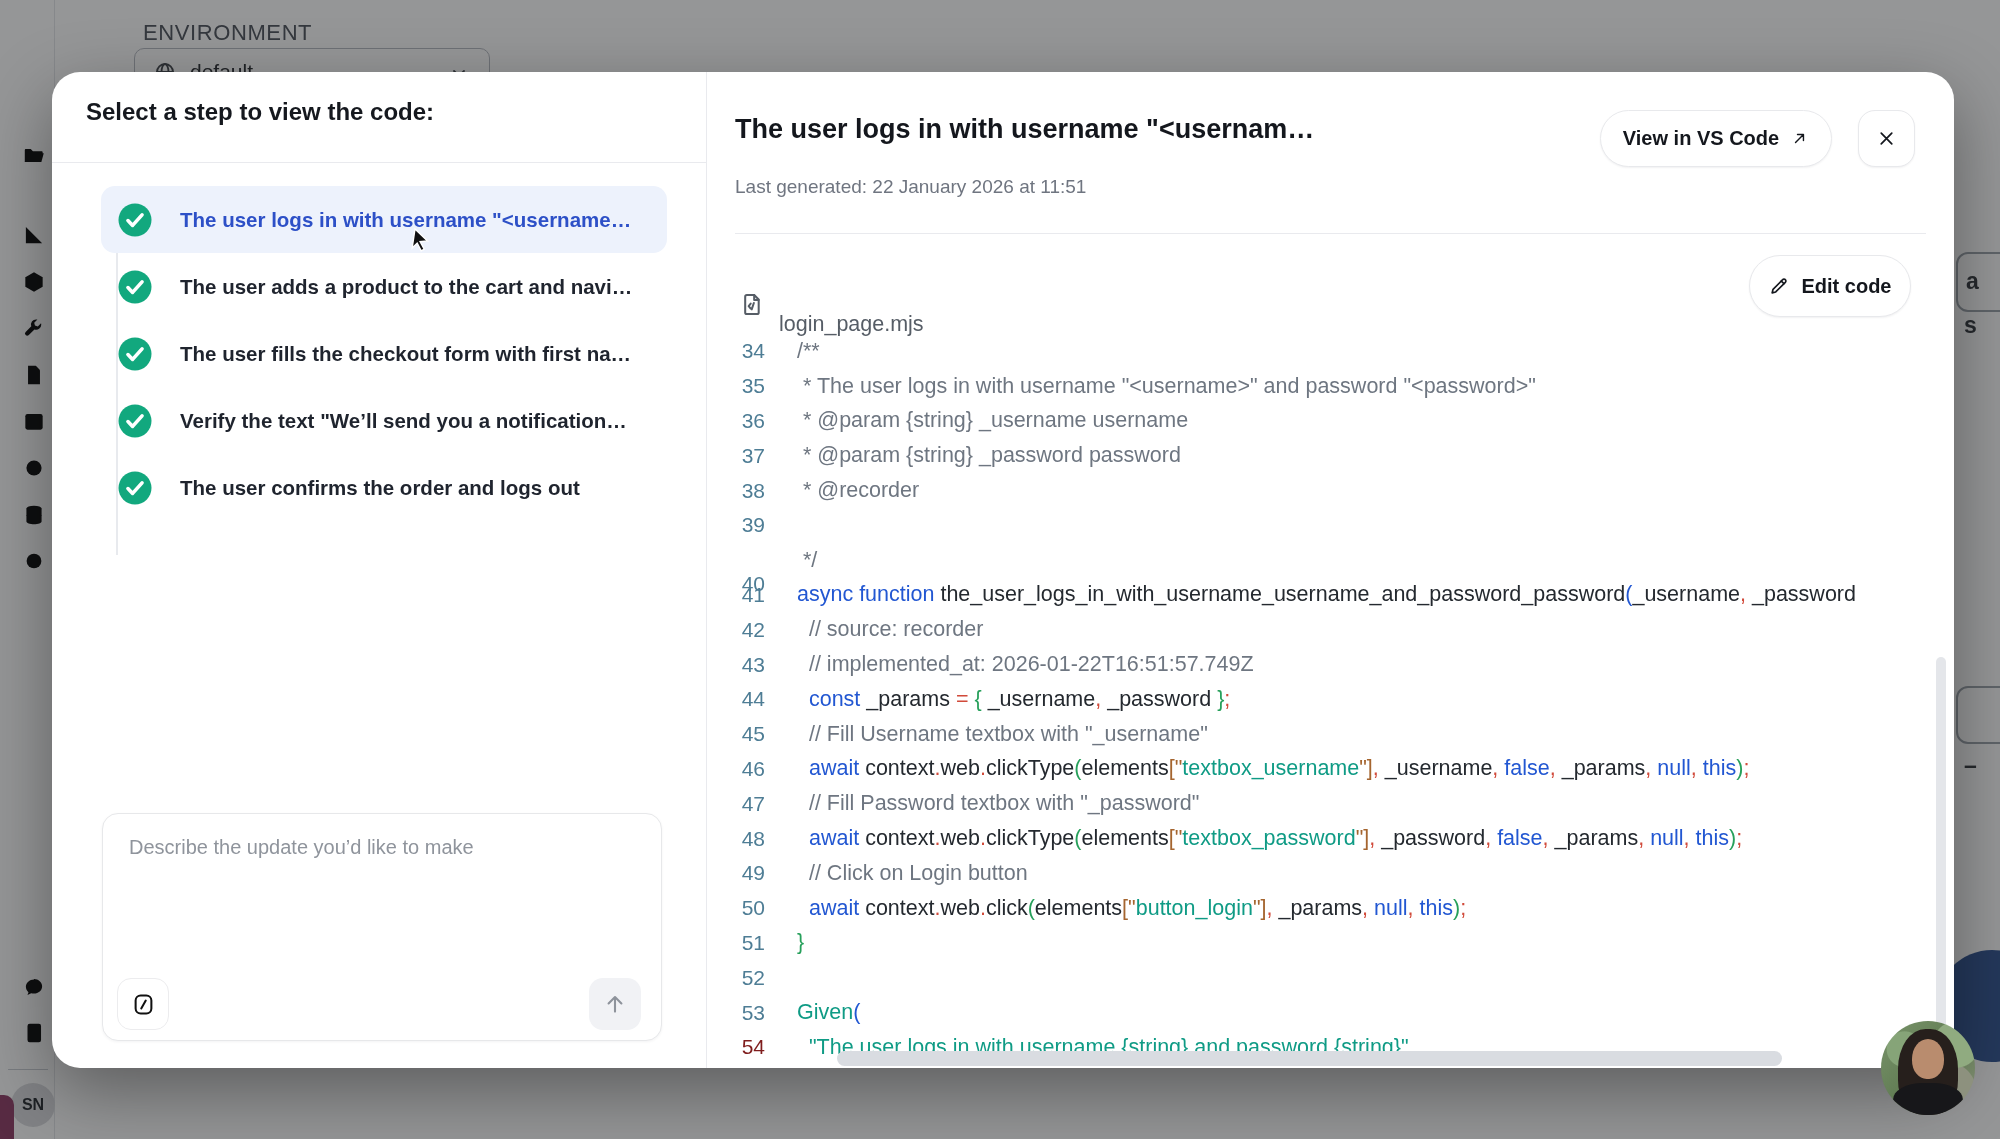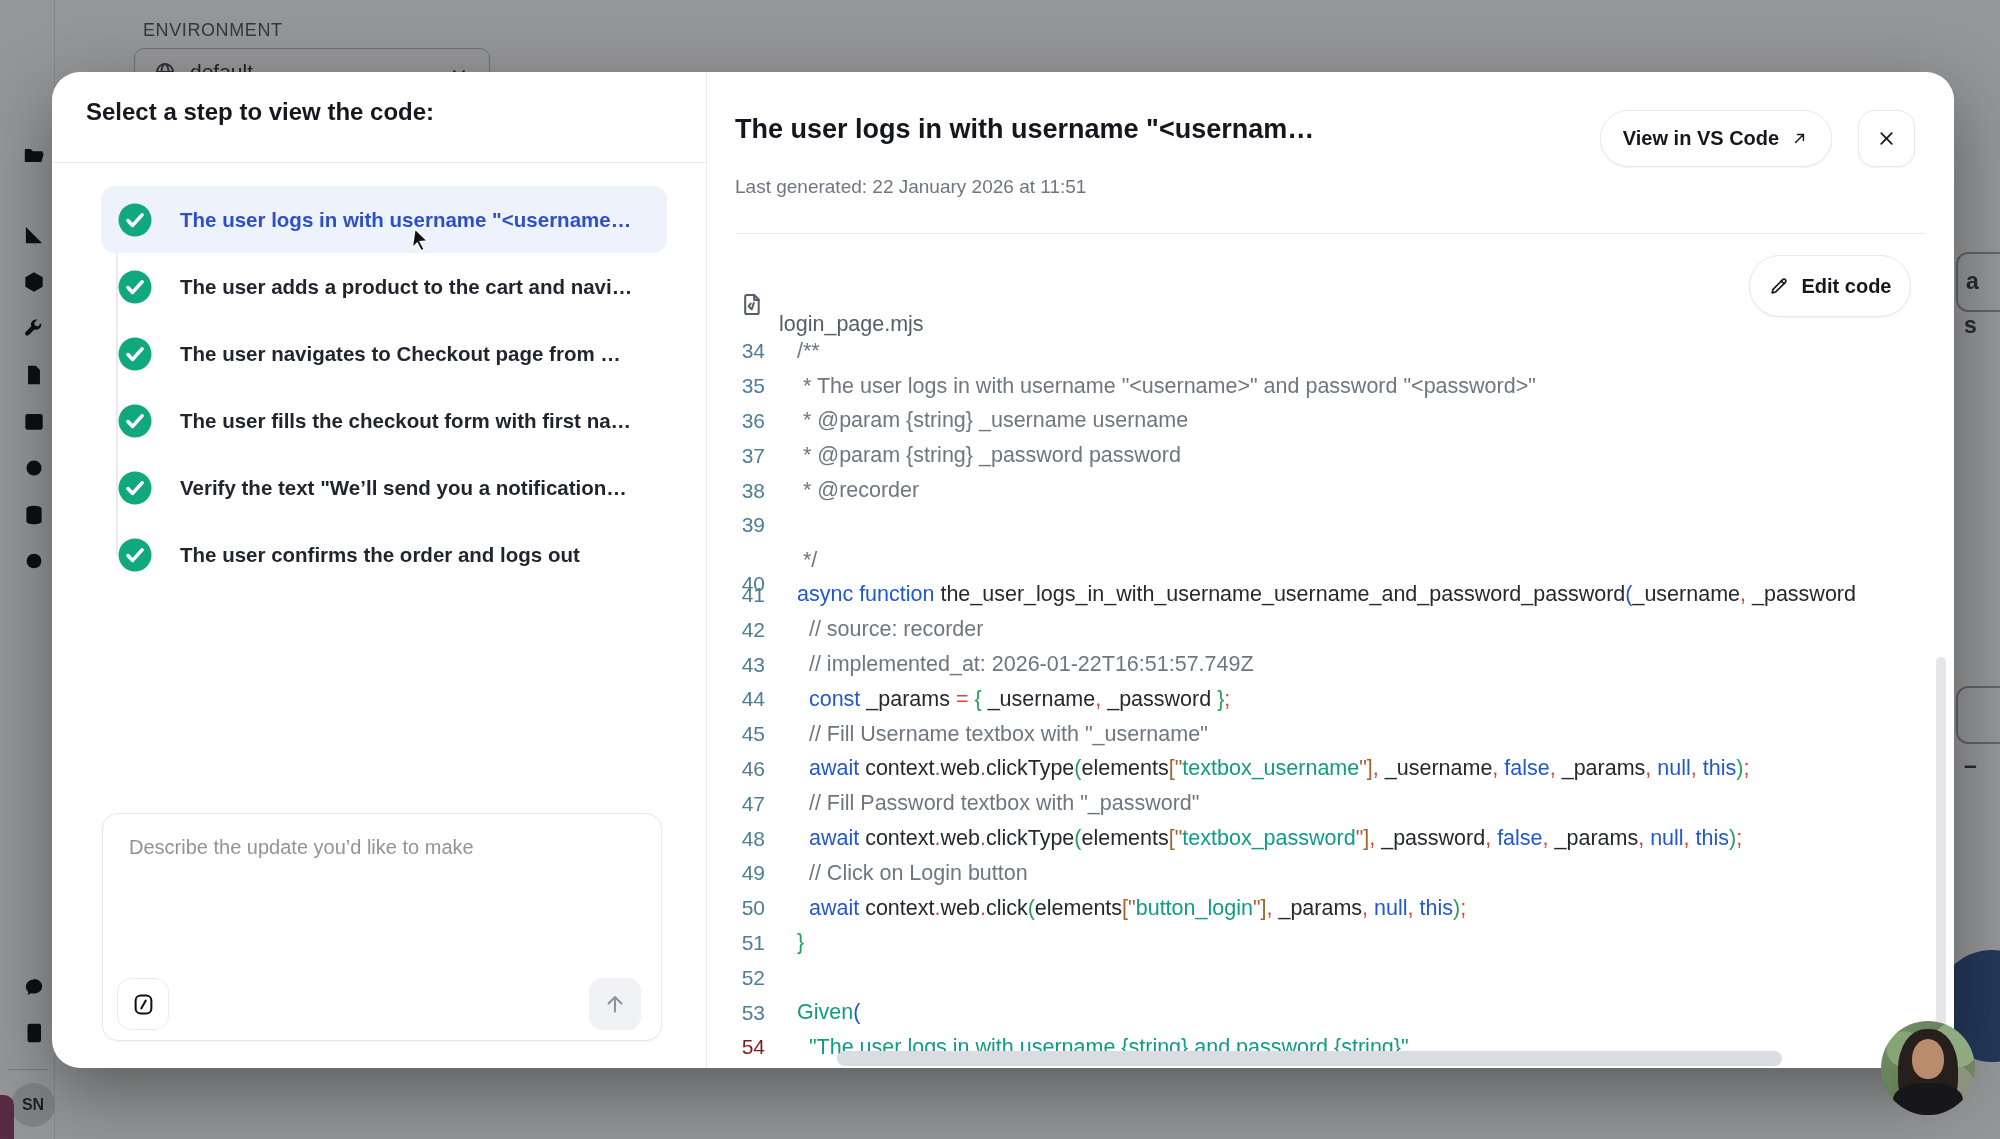--- a/index.html
+++ b/index.html
@@ -7,21 +7,21 @@
   .stage *{box-sizing:border-box;}
 
   
   .app-bg{position:absolute;inset:0;background:#fff;z-index:1;}
   .sidebar{position:absolute;left:0;top:0;width:55px;height:1139px;background:#fff;border-right:1px solid #e2e4e8;}
   .sb-icon{position:absolute;left:21px;width:26px;height:26px;color:#23262c;}
   .sb-icon.active{color:#1e40af;}
   .sidebar-divider{position:absolute;left:8px;top:1069px;width:40px;height:0;border-top:1px solid #c9ccd1;}
   .sn-badge{position:absolute;left:11px;top:1083px;width:44px;height:44px;border-radius:50%;background:#d9dadd;
     display:flex;align-items:center;justify-content:center;font-size:16px;font-weight:bold;color:#1f2228;}
-  .env-label{position:absolute;left:143px;top:20px;font-size:18px;letter-spacing:.6px;color:#494e57;font-weight:500;}
+  .env-label{position:absolute;left:143px;top:20px;font-size:22px;letter-spacing:.6px;color:#494e57;font-weight:500;}
   .env-select{position:absolute;left:134px;top:48px;width:356px;height:60px;border:1.5px solid #b6bac1;border-radius:10px;
     display:flex;align-items:flex-start;padding:11px 16px 0 18px;gap:13px;color:#23262b;}
   .env-select .icon{width:24px;height:24px;color:#3c4047;}
   .env-value{font-size:21px;font-weight:500;}
   .env-chevron{position:absolute;right:18px;top:12px;width:22px;height:22px;color:#3c4047;}
   .frag-box{position:absolute;border:2px solid #9aa0a8;border-radius:12px;background:#fff;}
   .frag-letter{position:absolute;font-size:23px;font-weight:600;color:#2e3238;}
   .navy-circle{position:absolute;left:1936px;top:950px;width:112px;height:112px;border-radius:50%;background:#2a4f8f;}
   .maroon-sliver{position:absolute;left:0;top:1095px;width:14px;height:44px;background:#8c3560;border-radius:0 10px 0 0;}
 
@@ -201,27 +201,20 @@
               <path d="M7.3 12.4l3.1 3.2 6.3-7" fill="none" stroke="#fff" stroke-width="2.4" stroke-linecap="round" stroke-linejoin="round"></path>
             </svg></span>
           <span class="step-label">The user logs in with username "&lt;username…</span>
         </div>
         <div class="step-row">
           <span class="step-check"><svg viewBox="0 0 24 24">
               <circle cx="12" cy="12" r="11" fill="#12a87e" stroke="none"></circle>
               <path d="M7.3 12.4l3.1 3.2 6.3-7" fill="none" stroke="#fff" stroke-width="2.4" stroke-linecap="round" stroke-linejoin="round"></path>
             </svg></span>
           <span class="step-label">The user adds a product to the cart and navi…</span>
-        </div>
-        <div class="step-row">
-          <span class="step-check"><svg viewBox="0 0 24 24">
-              <circle cx="12" cy="12" r="11" fill="#12a87e" stroke="none"></circle>
-              <path d="M7.3 12.4l3.1 3.2 6.3-7" fill="none" stroke="#fff" stroke-width="2.4" stroke-linecap="round" stroke-linejoin="round"></path>
-            </svg></span>
-          <span class="step-label">The user navigates to Checkout page from …</span>
         </div>
         <div class="step-row">
           <span class="step-check"><svg viewBox="0 0 24 24">
               <circle cx="12" cy="12" r="11" fill="#12a87e" stroke="none"></circle>
               <path d="M7.3 12.4l3.1 3.2 6.3-7" fill="none" stroke="#fff" stroke-width="2.4" stroke-linecap="round" stroke-linejoin="round"></path>
             </svg></span>
           <span class="step-label">The user fills the checkout form with first na…</span>
         </div>
         <div class="step-row">
           <span class="step-check"><svg viewBox="0 0 24 24">

